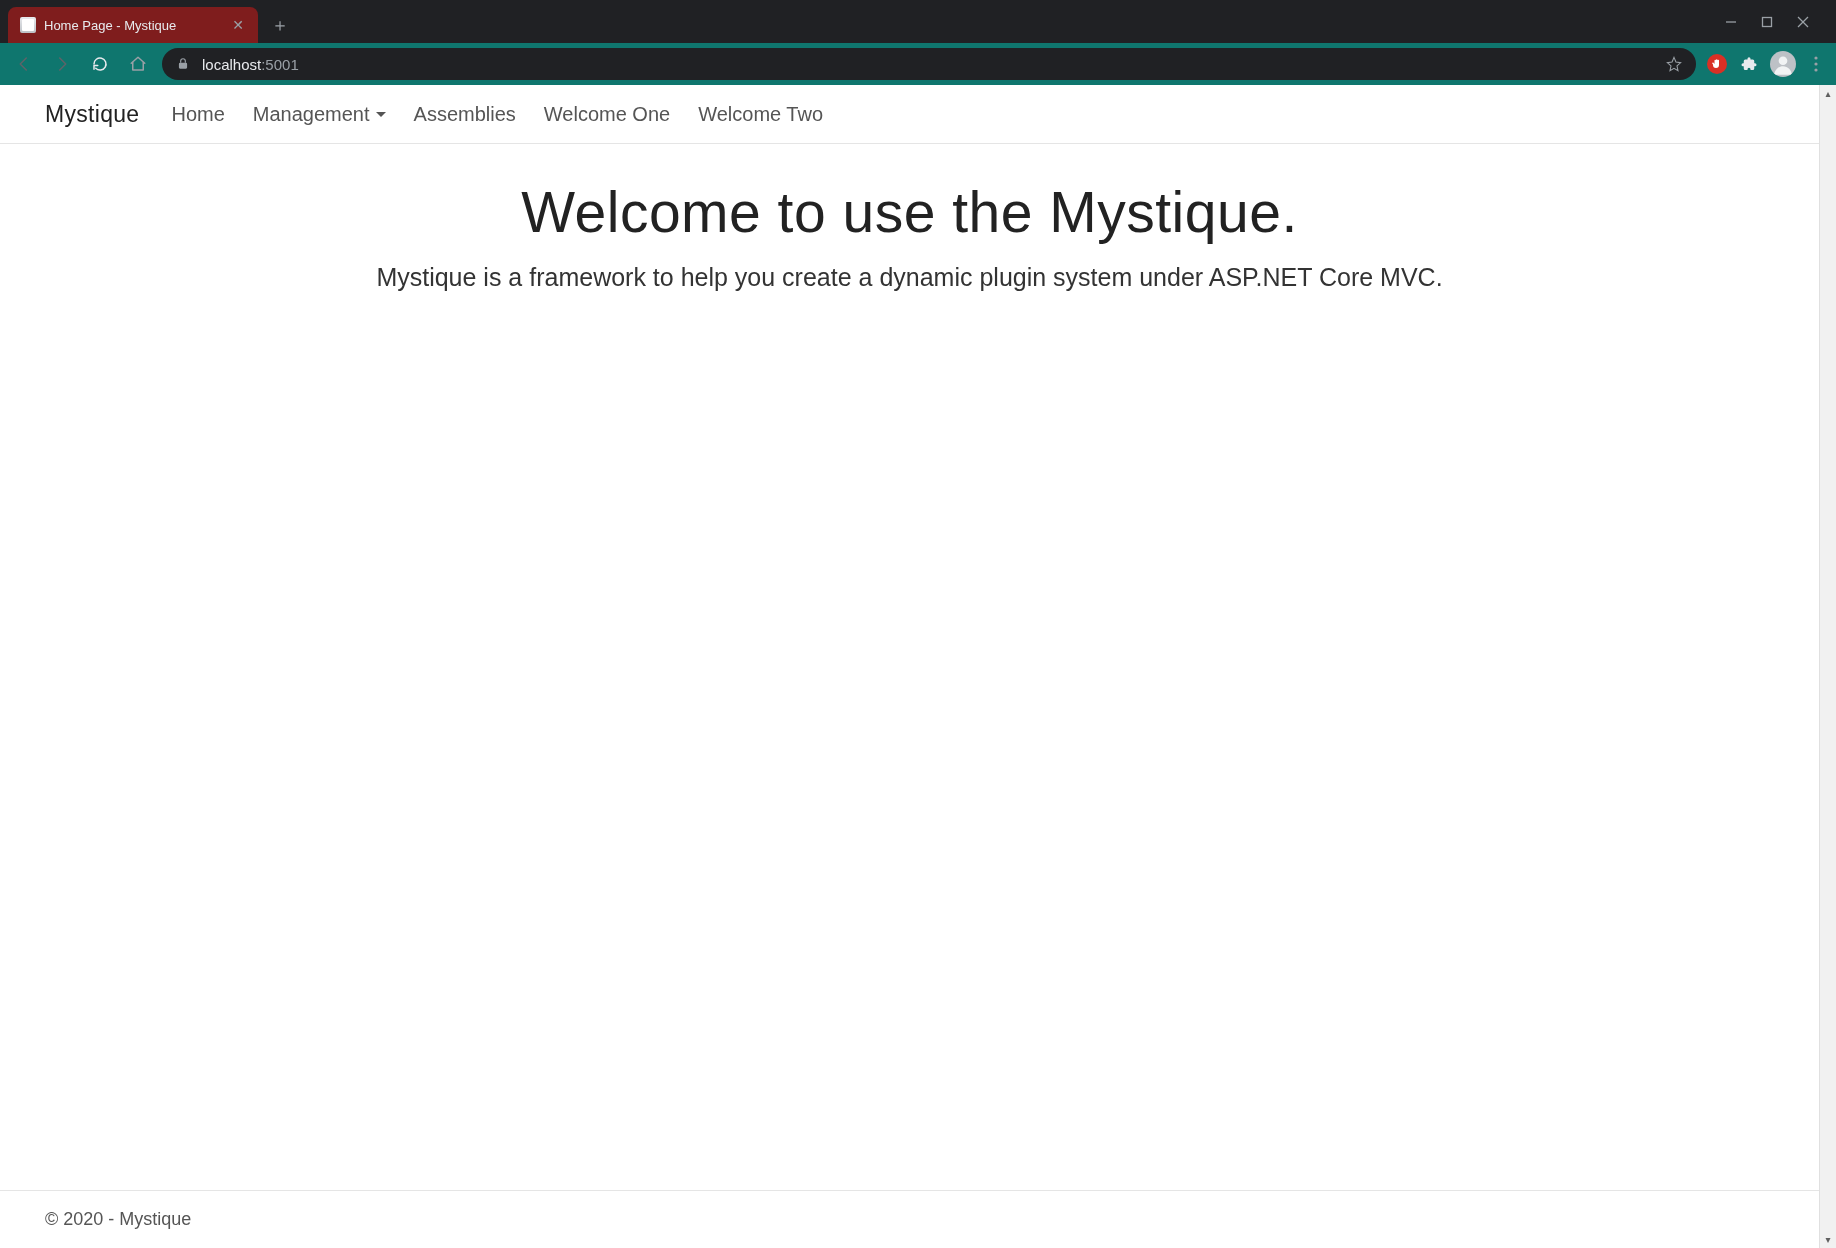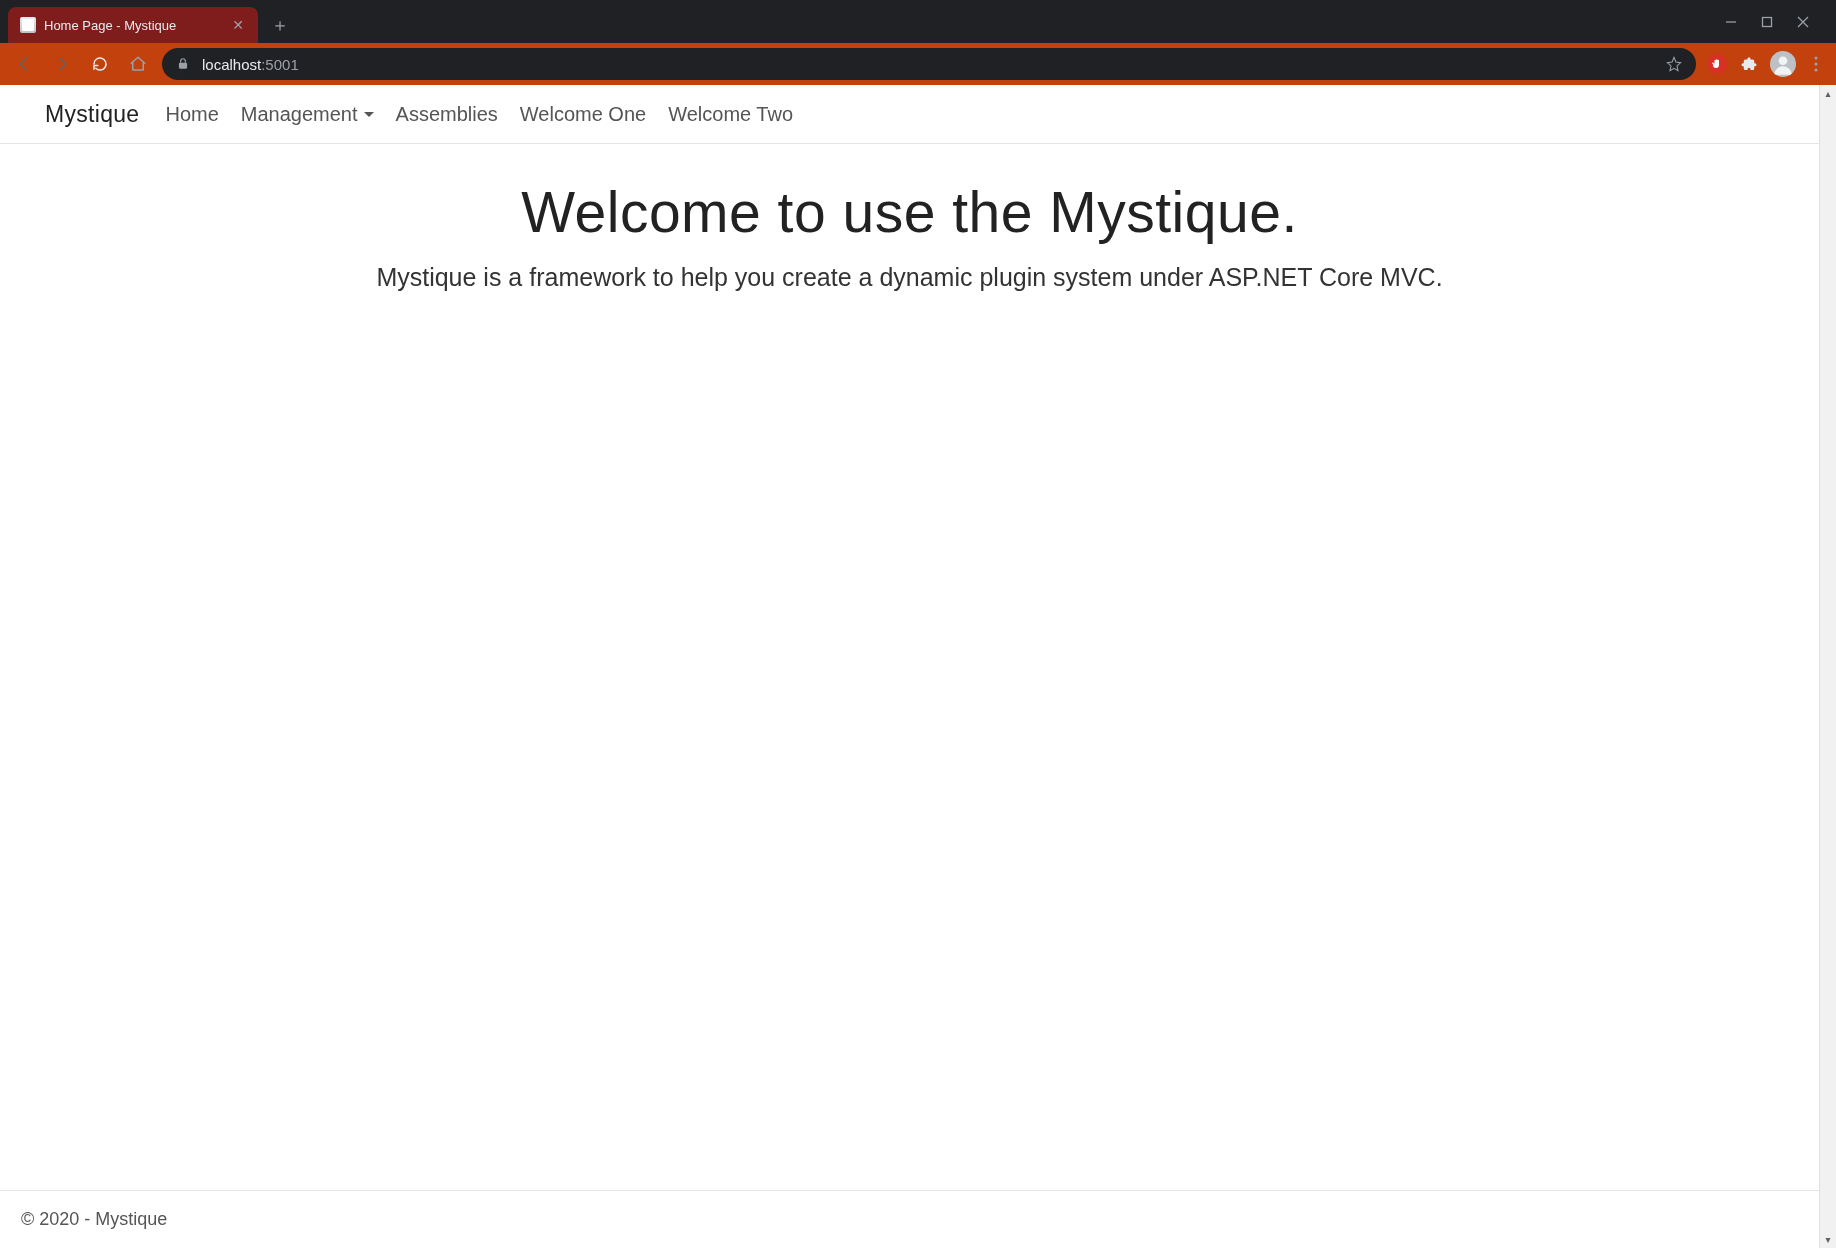--- a/index.html
+++ b/index.html
@@ -98,21 +98,21 @@
       width: 14px;
       height: 14px;
       display: flex;
       align-items: center;
       justify-content: center;
       cursor: pointer;
     }
     .wc svg { display:block; }
 
     .toolbar {
-      background: #c2410c;
+      background: #0f766e;
       flex: 1;
       display: flex;
       align-items: center;
       padding: 0 10px;
       gap: 10px;
     }
     .nav-btn {
       width: 28px;
       height: 28px;
       display: flex;
@@ -216,21 +216,21 @@
     }
     .vscrollbar .sb-track { flex:1; }
 
     
     .site-navbar {
       border-bottom: 1px solid #e5e5e5;
       height: 59px;
       display: flex;
       align-items: center;
       padding: 0 45px;
-      gap: 22px;
+      gap: 28px;
       color: #5a5a5a;
     }
     .brand {
       font-size: 23px;
       color: #222;
       letter-spacing: .3px;
       margin-right: 4px;
     }
     .nav-link {
       font-size: 20px;
@@ -257,21 +257,21 @@
       margin-top: 18px;
       font-size: 25px;
       color: #333;
     }
 
     .site-footer-divider {
       border-top: 1px solid #e5e5e5;
       height: 0;
     }
     .site-footer {
-      padding: 18px 45px 0 21px;
+      padding: 18px 45px 0 45px;
       font-size: 18px;
       color: #555;
     }
 
     
     .footer-spacer { height: 18px; }
   </style>
 </head>
 <body>
 

